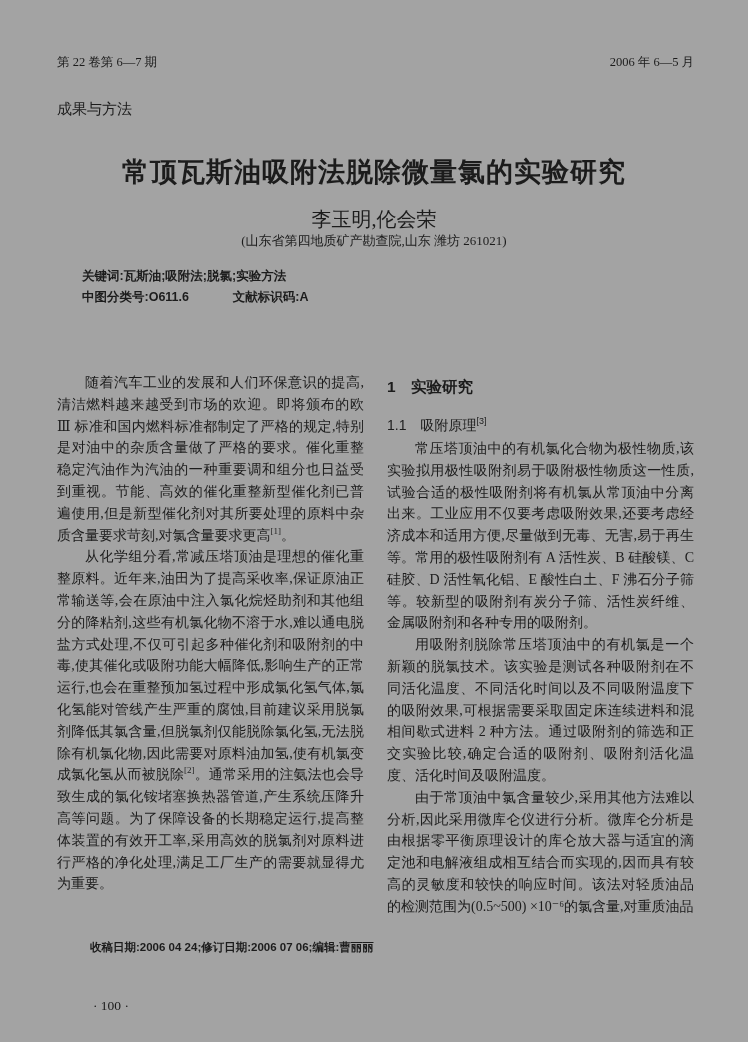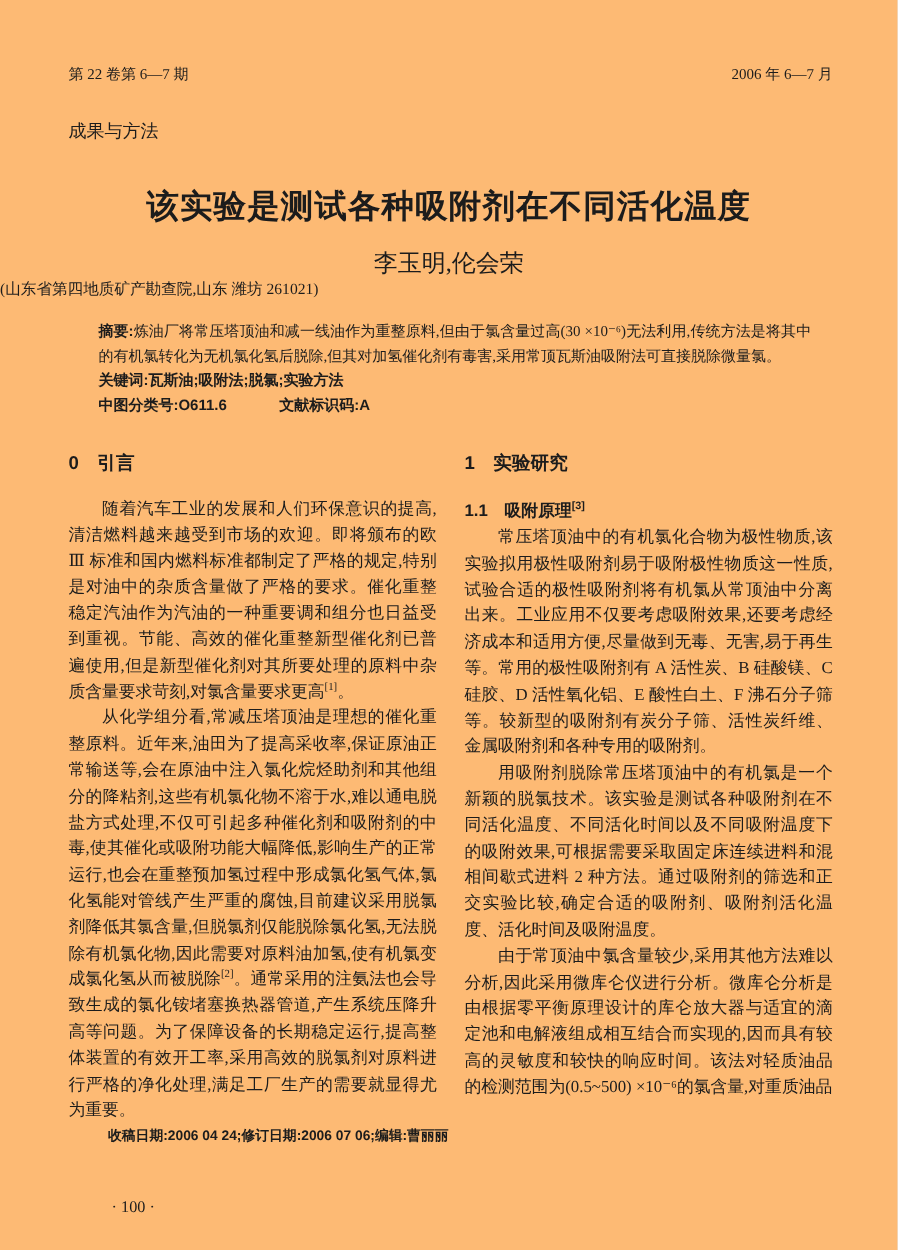--- a/index.html
+++ b/index.html
@@ -1,21 +1,21 @@
 <!DOCTYPE html>
 <html><head>
 <meta charset="utf-8">
 <style>
   html, body { margin: 0; padding: 0; background: #e8e8e8; }
   .page {
     position: relative;
     width: 748px;
     height: 1042px;
     margin: 0 auto;
-    background: #fdba74;
+    background: #a3a3a3;
     font-family: "Liberation Serif", "DejaVu Serif", serif;
     color: #1c1c1c;
     overflow: hidden;
   }
   .running-header {
     position: absolute;
     top: 54px; left: 57px; right: 54px;
     font-size: 12.5px;
     display: flex;
     justify-content: space-between;
@@ -48,20 +48,21 @@
     position: absolute;
     top: 206px; left: 0;
     width: 100%;
     text-align: center;
     font-size: 20px;
   }
   .affiliation {
     position: absolute;
     top: 232px; left: 0;
     width: 100%;
+    text-align: center;
     font-size: 13px;
   }
   .abstract-block {
     position: absolute;
     top: 266px; left: 82px;
     width: 594px;
     font-size: 12.5px;
     line-height: 20.5px;
     text-align: justify;
   }
@@ -89,21 +90,21 @@
   .sec-heading {
     font-family: "Liberation Sans", "DejaVu Sans", sans-serif;
     font-size: 15.5px;
     font-weight: bold;
     margin: 4px 0 16px 0;
     line-height: 22px;
   }
   .sub-heading {
     font-family: "Liberation Sans", "DejaVu Sans", sans-serif;
     font-size: 14px;
-    font-weight: bold;
+    font-weight: normal;
     margin: 2px 0 2px 0;
     line-height: 22px;
   }
   .col p { margin: 0; text-indent: 2em; }
   sup.ref {
     font-size: 9px;
     line-height: 0;
     vertical-align: super;
   }
   .footnotes {
@@ -122,47 +123,43 @@
     margin-left: 36px;
   }
 </style>
 </head>
 <body>
 
 <div class="page">
 
   <div class="running-header">
     <span>第 22 卷第 6—7 期</span>
-    <span>2006 年 6—7 月</span>
+    <span>2006 年 6—5 月</span>
   </div>
 
   <div class="column-label">成果与方法</div>
 
-  <h1 class="article-title">该实验是测试各种吸附剂在不同活化温度</h1>
+  <h1 class="article-title">常顶瓦斯油吸附法脱除微量氯的实验研究</h1>
 
   <div class="authors">李玉明,伦会荣</div>
 
   <div class="affiliation">(山东省第四地质矿产勘查院,山东 潍坊  261021)</div>
 
   <div class="abstract-block">
-    <div>
-      <span class="bold-label">摘要:</span><span>炼油厂将常压塔顶油和减一线油作为重整原料,但由于氯含量过高(30 ×10⁻⁶)无法利用,传统方法是将其中的有机氯转化为无机氯化氢后脱除,但其对加氢催化剂有毒害,采用常顶瓦斯油吸附法可直接脱除微量氯。</span>
-    </div>
     <div class="kw-line">
       <span>关键词:</span><span class="kw-text">瓦斯油;吸附法;脱氯;实验方法</span>
     </div>
     <div class="clc-line">
       <span>中图分类号:</span><span class="clc-value">O611.6</span><span class="clc-gap">文献标识码:</span><span class="doc-value">A</span>
     </div>
   </div>
 
   <div class="columns">
 
     <div class="col">
-      <h2 class="sec-heading">0　引言</h2>
       <p><span>随着汽车工业的发展和人们环保意识的提高,清洁燃料越来越受到市场的欢迎。即将颁布的欧 Ⅲ 标准和国内燃料标准都制定了严格的规定,特别是对油中的杂质含量做了严格的要求。催化重整稳定汽油作为汽油的一种重要调和组分也日益受到重视。节能、高效的催化重整新型催化剂已普遍使用,但是新型催化剂对其所要处理的原料中杂质含量要求苛刻,对氯含量要求更高</span><sup class="ref">[1]</sup><span>。</span></p>
       <p><span>从化学组分看,常减压塔顶油是理想的催化重整原料。近年来,油田为了提高采收率,保证原油正常输送等,会在原油中注入氯化烷烃助剂和其他组分的降粘剂,这些有机氯化物不溶于水,难以通电脱盐方式处理,不仅可引起多种催化剂和吸附剂的中毒,使其催化或吸附功能大幅降低,影响生产的正常运行,也会在重整预加氢过程中形成氯化氢气体,氯化氢能对管线产生严重的腐蚀,目前建议采用脱氯剂降低其氯含量,但脱氯剂仅能脱除氯化氢,无法脱除有机氯化物,因此需要对原料油加氢,使有机氯变成氯化氢从而被脱除</span><sup class="ref">[2]</sup><span>。通常采用的注氨法也会导致生成的氯化铵堵塞换热器管道,产生系统压降升高等问题。为了保障设备的长期稳定运行,提高整体装置的有效开工率,采用高效的脱氯剂对原料进行严格的净化处理,满足工厂生产的需要就显得尤为重要。</span></p>
     </div>
 
     <div class="col">
       <h2 class="sec-heading">1　实验研究</h2>
       <h3 class="sub-heading"><span>1.1　吸附原理</span><sup class="ref">[3]</sup></h3>
       <p>常压塔顶油中的有机氯化合物为极性物质,该实验拟用极性吸附剂易于吸附极性物质这一性质,试验合适的极性吸附剂将有机氯从常顶油中分离出来。工业应用不仅要考虑吸附效果,还要考虑经济成本和适用方便,尽量做到无毒、无害,易于再生等。常用的极性吸附剂有 A 活性炭、B 硅酸镁、C 硅胶、D 活性氧化铝、E 酸性白土、F 沸石分子筛等。较新型的吸附剂有炭分子筛、活性炭纤维、金属吸附剂和各种专用的吸附剂。</p>
       <p>用吸附剂脱除常压塔顶油中的有机氯是一个新颖的脱氯技术。该实验是测试各种吸附剂在不同活化温度、不同活化时间以及不同吸附温度下的吸附效果,可根据需要采取固定床连续进料和混相间歇式进料 2 种方法。通过吸附剂的筛选和正交实验比较,确定合适的吸附剂、吸附剂活化温度、活化时间及吸附温度。</p>
       <p>由于常顶油中氯含量较少,采用其他方法难以分析,因此采用微库仑仪进行分析。微库仑分析是由根据零平衡原理设计的库仑放大器与适宜的滴定池和电解液组成相互结合而实现的,因而具有较高的灵敏度和较快的响应时间。该法对轻质油品的检测范围为(0.5~500) ×10⁻⁶的氯含量,对重质油品</p>

